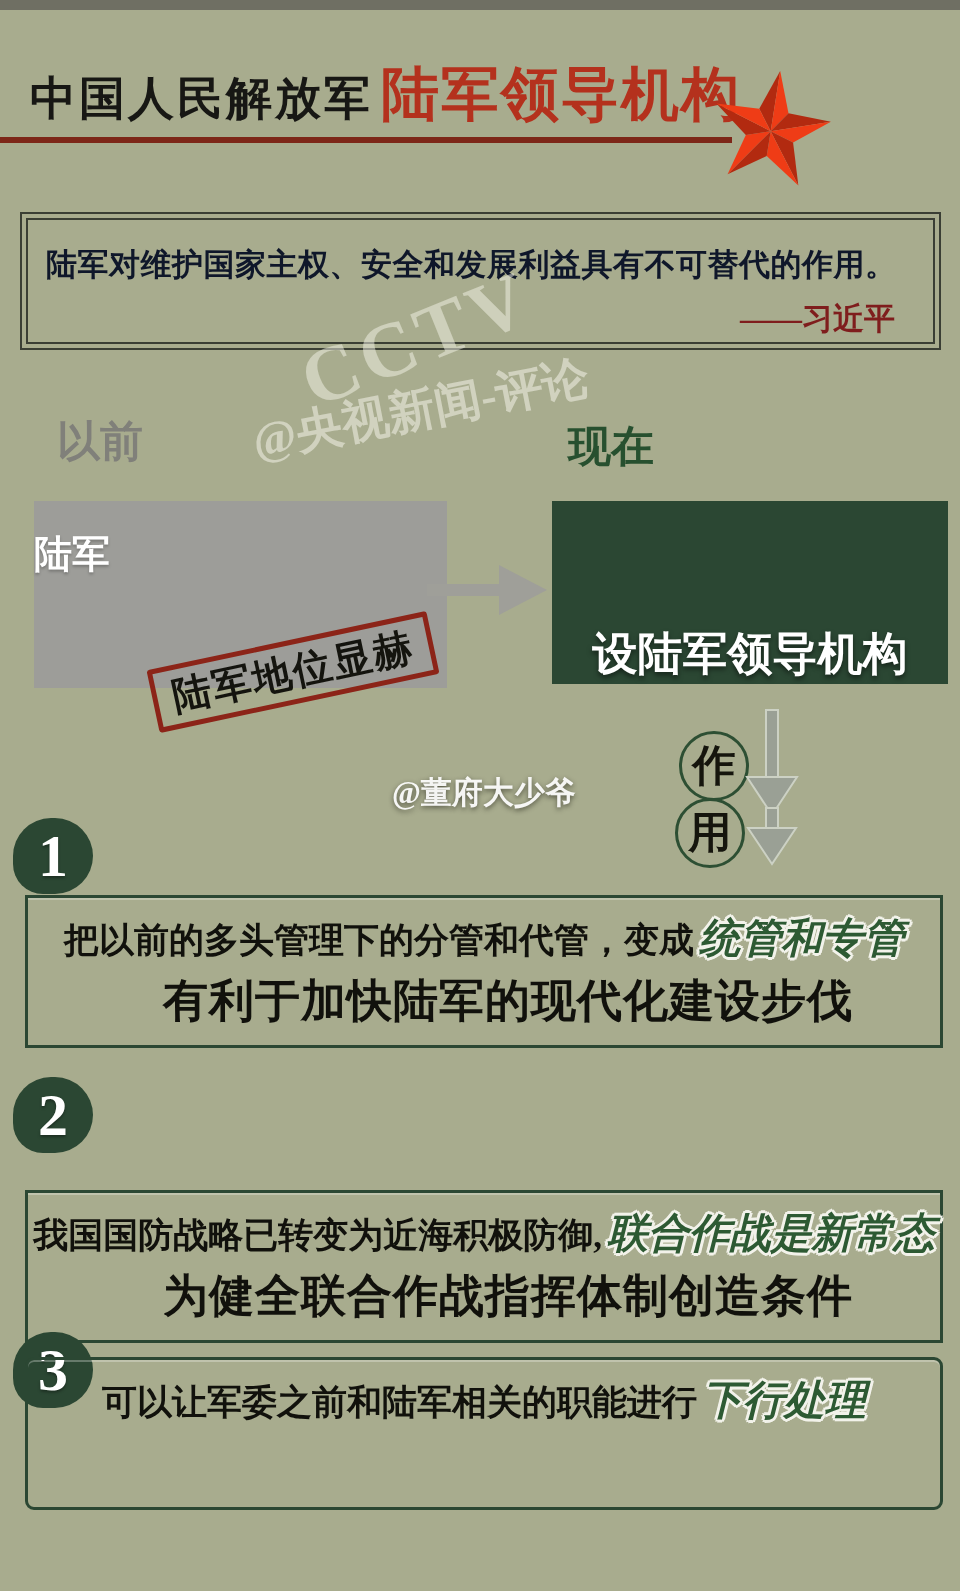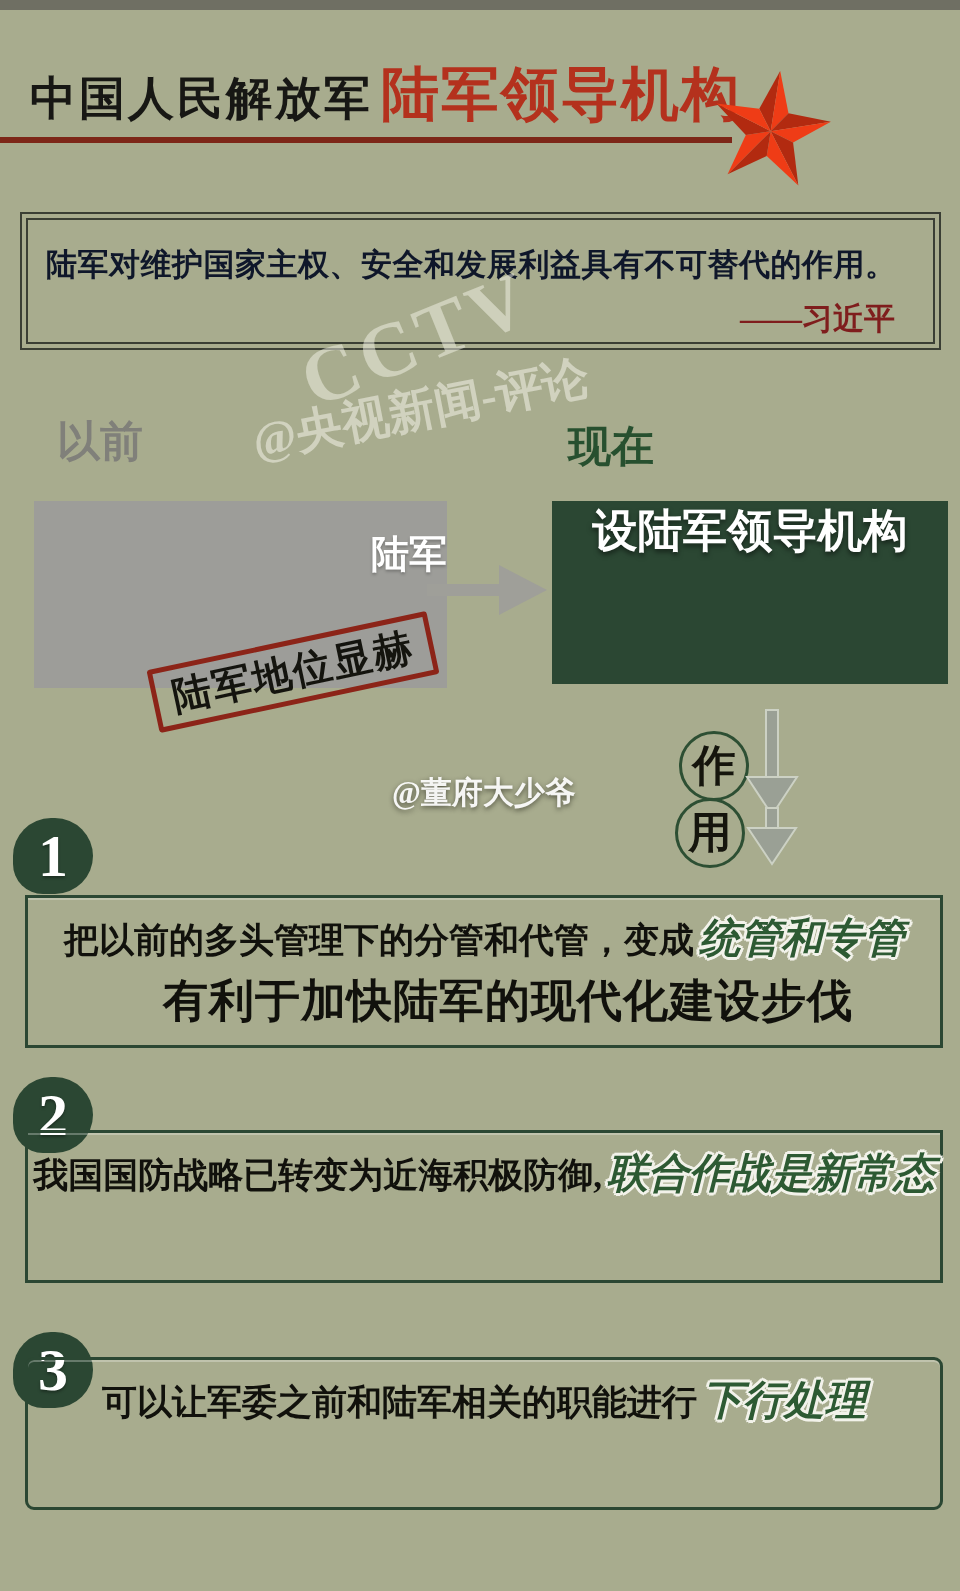--- a/index.html
+++ b/index.html
@@ -24,44 +24,44 @@
              color:rgba(243,243,232,0.5); transform:rotate(-22deg); }
   .wm-account { position:absolute; left:250px; top:368px; font-size:47px; font-weight:900;
                 color:rgba(243,243,232,0.55); transform:rotate(-11deg); white-space:nowrap; }
   .wm-author { position:absolute; left:392px; top:762px; font-size:31px; font-weight:700;
                color:rgba(255,255,255,0.93); text-shadow:0 2px 5px rgba(35,35,25,0.65); }
   
   .label-before { position:absolute; left:57px; top:403px; font-size:43px; font-weight:900; color:#80807a; }
   .label-after  { position:absolute; left:568px; top:408px; font-size:43px; font-weight:900; color:#27502f; }
   
   .box-before { position:absolute; left:34px; top:491px; width:413px; height:187px; background:#9d9d99;
-                color:#fff; text-align:right; }
+                color:#fff; text-align:left; }
   .box-before .t1 { margin-top:28px; font-size:38px; font-weight:900; text-shadow:0 2px 3px rgba(0,0,0,0.25); }
   .box-before .t2 { margin-top:8px; font-size:34px; font-weight:900; text-shadow:0 2px 3px rgba(0,0,0,0.25); letter-spacing:1px; }
   .arrow-right-wrap { position:absolute; left:427px; top:549px; width:122px; height:62px; }
   .box-after { position:absolute; left:552px; top:491px; width:396px; height:183px; background:#2b4733;
-               color:#fff; display:flex; align-items:flex-start; justify-content:center;
+               color:#fff; display:flex; align-items:flex-end; justify-content:center;
                font-size:45px; font-weight:900; text-shadow:0 3px 5px rgba(0,0,0,0.5); white-space:nowrap; }
   .stamp { position:absolute; left:150px; top:630px; width:276px; height:54px; border:5px solid #8c2418; border-radius:3px;
            transform:rotate(-12deg); display:flex; align-items:center; justify-content:center;
            font-size:39px; font-weight:900; color:#14140e; letter-spacing:2px; white-space:nowrap; }
   .role-circle { position:absolute; width:64px; height:64px; border:3px solid #2d4f33; border-radius:50%;
                  display:flex; align-items:center; justify-content:center;
                  font-size:43px; font-weight:900; color:#15150d; background:transparent; }
   .rc1 { left:679px; top:721px; }
   .rc2 { left:675px; top:788px; }
   .arrow-down-wrap { position:absolute; left:744px; top:699px; width:56px; height:158px; }
   
   .badge { position:absolute; left:13px; width:80px; height:76px; background:#2b4733; border-radius:38px 38px 38px 30px;
            color:#fff; display:flex; align-items:center; justify-content:center;
            font-size:60px; font-weight:900; text-shadow:0 2px 3px rgba(0,0,0,0.35); }
   .badge1 { top:808px; } .badge2 { top:1067px; } .badge3 { top:1322px; }
   .sec-box { position:absolute; left:25px; width:918px; height:153px; border:3px solid #2b4733; box-sizing:border-box;
              box-shadow: inset 0 2px 0 rgba(255,255,255,0.28); }
-  .secbox1 { top:885px; } .secbox2 { top:1120px; } .secbox3 { top:1347px;border-radius:9px; }
+  .secbox1 { top:885px; } .secbox2 { top:1180px; } .secbox3 { top:1347px;border-radius:9px; }
   .sec-line1 { margin-top:13px; text-align:center; white-space:nowrap; font-size:35px; font-weight:900; color:#11110c; }
   .sec-line1 .hl { font-size:41px; font-style:italic; font-weight:900; color:#2d5a33; margin-left:5px;
     text-shadow:-2px -2px 0 #f2f2ea, 2px -2px 0 #f2f2ea, -2px 2px 0 #f2f2ea, 2px 2px 0 #f2f2ea,
                 -3px 0 0 #f2f2ea, 3px 0 0 #f2f2ea, 0 -3px 0 #f2f2ea, 0 3px 0 #f2f2ea; }
   .sec-line2 { margin-top:5px; text-align:center; white-space:nowrap; font-size:45px; font-weight:900; color:#11110c; letter-spacing:1px;padding-left:48px; }
 </style>
 </head>
 <body>
 
 <div class="page">
@@ -148,20 +148,21 @@
     <div class="sec-line2">有利于加快陆军的现代化建设步伐</div>
   </div>
 
   <div class="badge badge2">
     <span>2</span>
   </div>
   <div class="sec-box secbox2">
     <div class="sec-line1">
       <span>我国国防战略已转变为近海积极防御,</span><span class="hl">联合作战是新常态</span>
     </div>
+    <div class="sec-line2">为健全联合作战指挥体制创造条件</div>
   </div>
 
   <div class="badge badge3">
     <span>3</span>
   </div>
   <div class="sec-box secbox3">
     <div class="sec-line1">
       <span>可以让军委之前和陆军相关的职能进行</span><span class="hl">下行处理</span>
     </div>
   </div>

